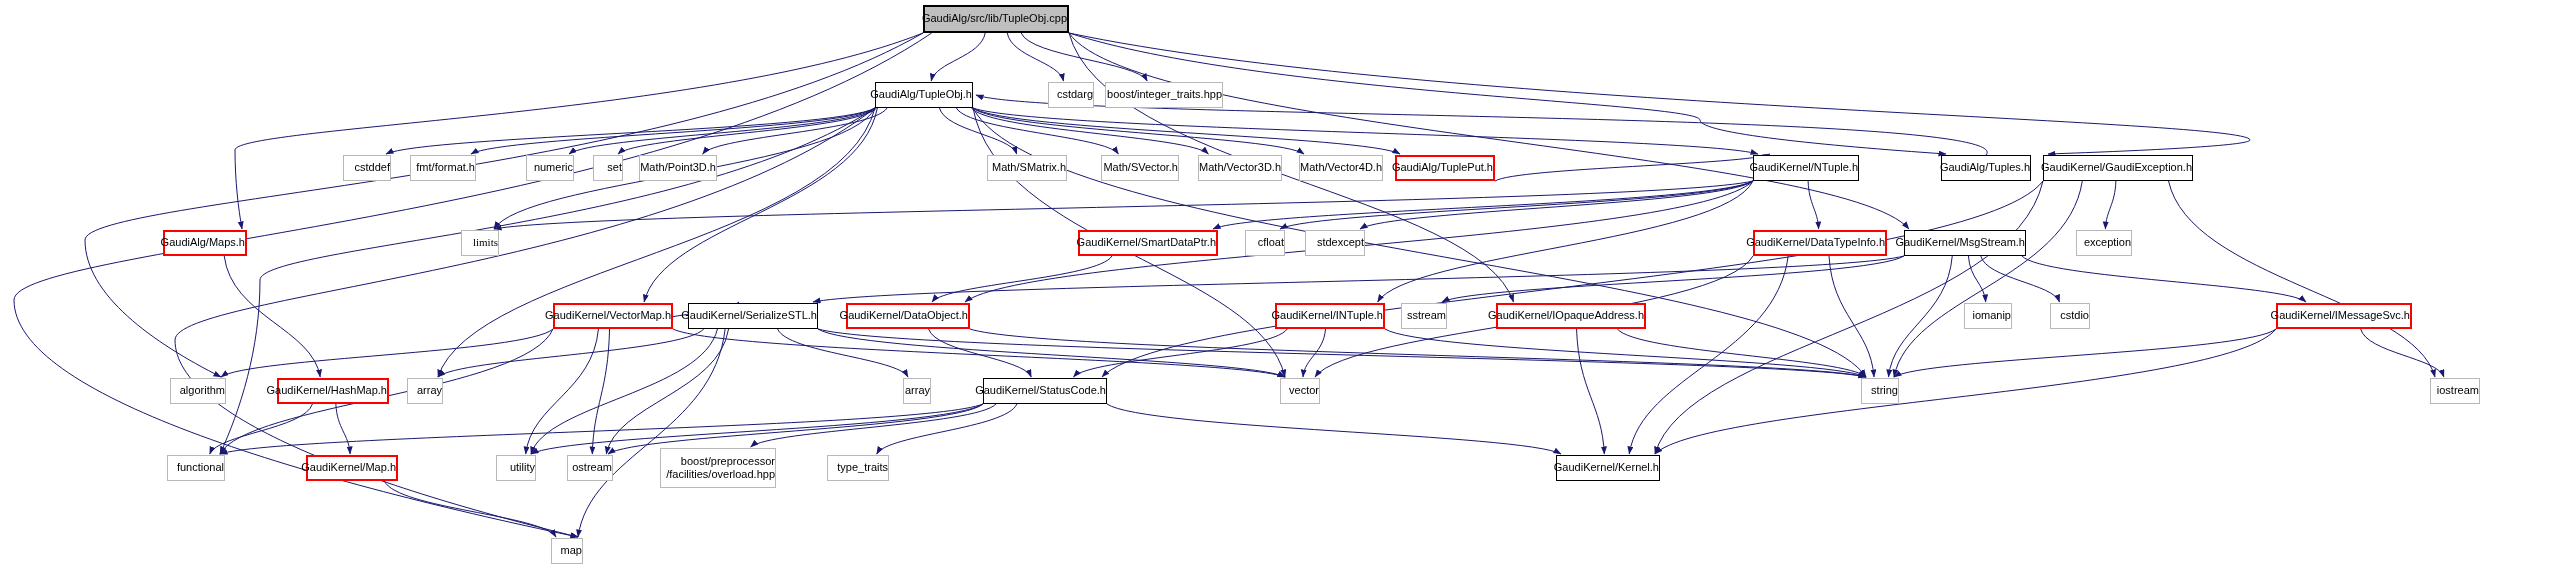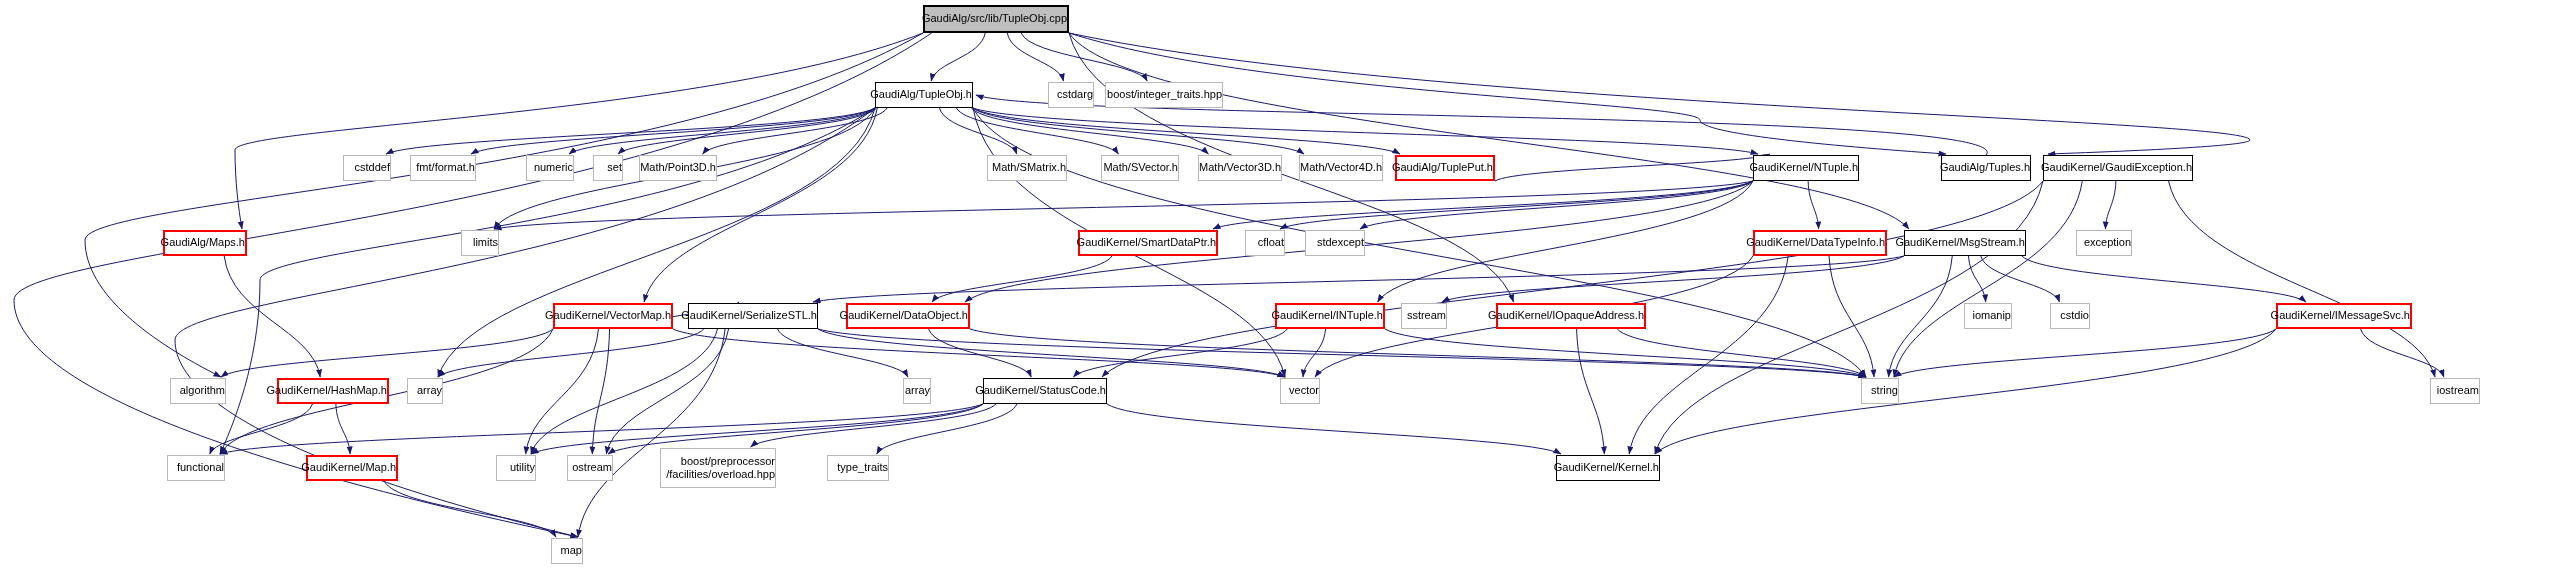--- a/index.html
+++ b/index.html
@@ -167,21 +167,21 @@
       </div>
       <div class="node internal" title="GaudiAlg/Tuples.h" style="left: 1941px; top: 155px; width: 90px; height: 26px;">
         <div class="lbl">GaudiAlg/Tuples.h</div>
       </div>
       <div class="node internal" title="GaudiKernel/GaudiException.h" style="left: 2043px; top: 155px; width: 150px; height: 26px;">
         <div class="lbl">GaudiKernel/GaudiException.h</div>
       </div>
       <div class="node truncated" title="GaudiAlg/Maps.h" style="left: 163px; top: 230px; width: 84px; height: 26px;">
         <div class="lbl">GaudiAlg/Maps.h</div>
       </div>
-      <div class="node external" title="limits" style="left: 461px; top: 230px; width: 38px; height: 26px;">
+      <div class="node external" title="limits" style="left: 461px; top: 230px; width: 38px; height: 26px; font-family: Liberation Serif, serif;">
         <div class="lbl">limits</div>
       </div>
       <div class="node truncated" title="GaudiKernel/SmartDataPtr.h" style="left: 1078px; top: 230px; width: 140px; height: 26px;">
         <div class="lbl">GaudiKernel/SmartDataPtr.h</div>
       </div>
       <div class="node external" title="cfloat" style="left: 1245px; top: 230px; width: 40px; height: 26px;">
         <div class="lbl">cfloat</div>
       </div>
       <div class="node external" title="stdexcept" style="left: 1305px; top: 230px; width: 60px; height: 26px;">
         <div class="lbl">stdexcept</div>

